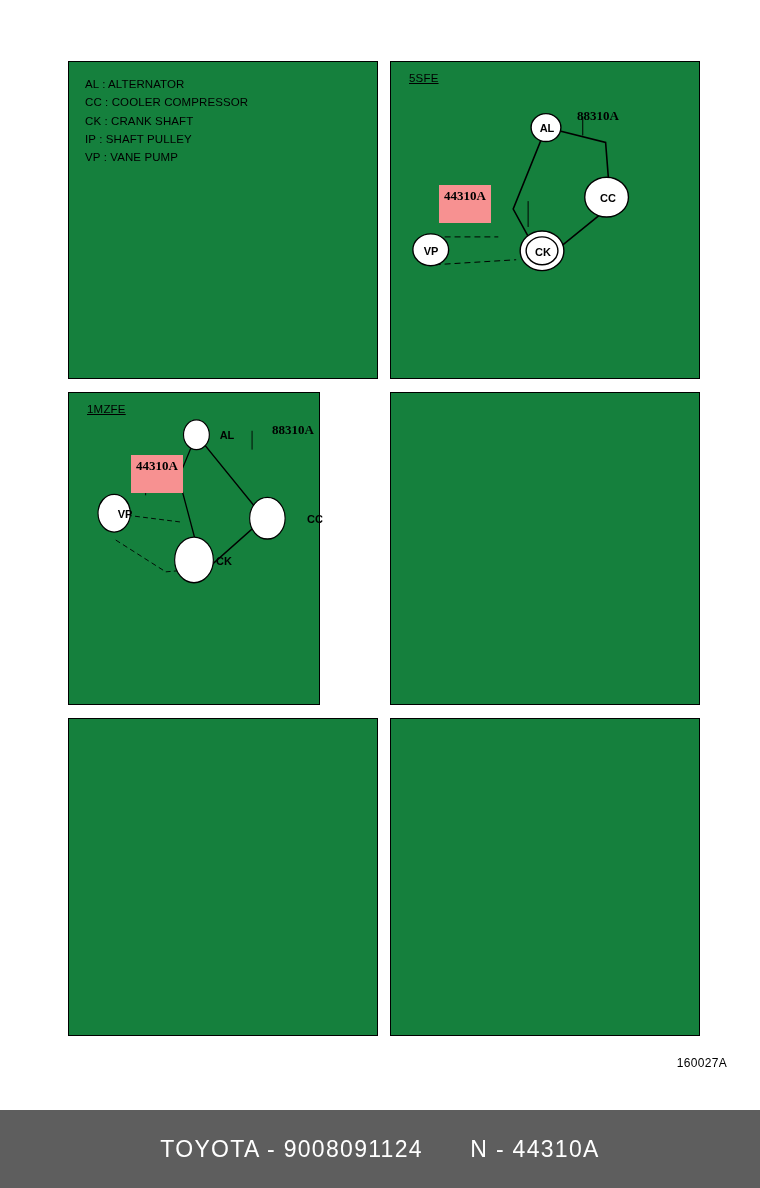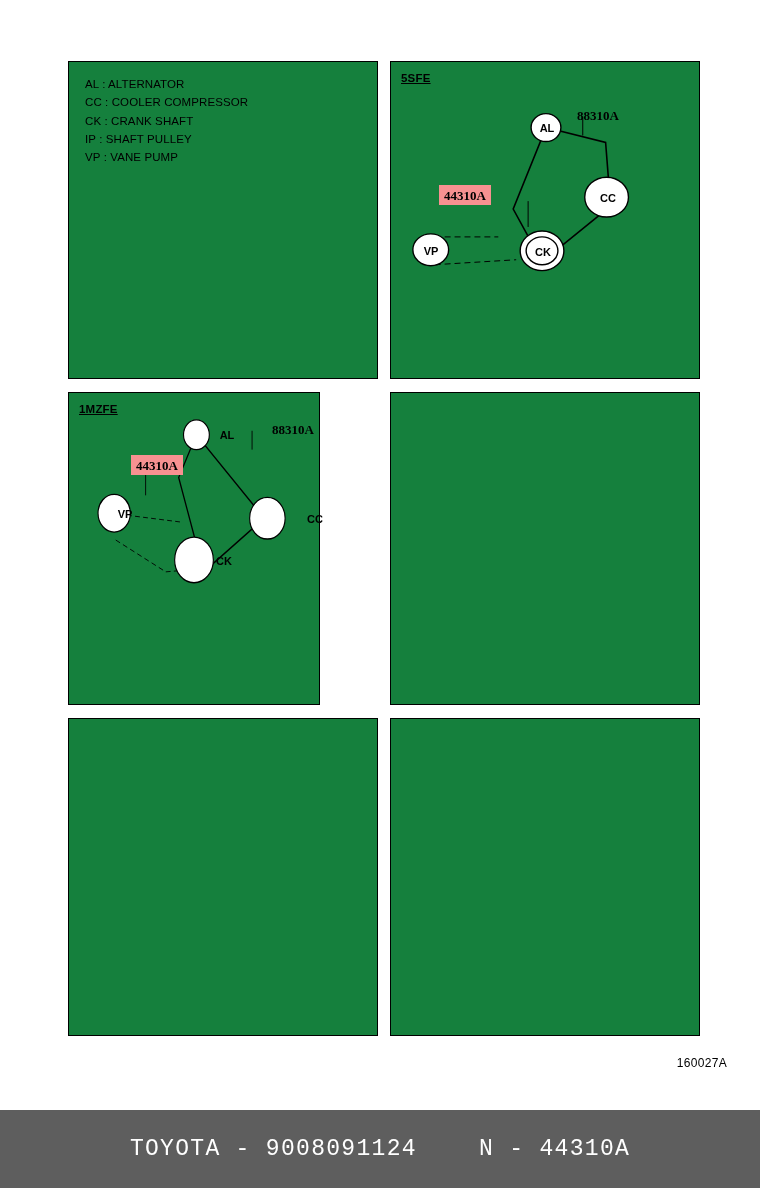--- a/index.html
+++ b/index.html
@@ -41,24 +41,24 @@
     font-size: 11.5px;
     color: #000000;
     line-height: 18.3px;
     letter-spacing: 0.1px;
     white-space: nowrap;
   }
   .legend-line { display: block; }
 
   .panel-title {
     position: absolute;
-    left: 10px;
+    left: 18px;
     top: 10px;
     font-size: 11.5px;
-    font-weight: bold;
+    font-weight: normal;
     color: #000000;
     text-decoration: underline;
     letter-spacing: 0.2px;
   }
 
   .svg-layer {
     position: absolute;
     left: 0; top: 0;
     width: 100%;
     height: 100%;
@@ -77,21 +77,21 @@
   .part-number {
     position: absolute;
     font-size: 13px;
     font-weight: bold;
     color: #000000;
     white-space: nowrap;
     font-family: "Liberation Serif", serif;
   }
   .part-number.hl {
     background: #f79191;
-    padding: 3px 5px 1px 5px;
+    padding: 3px 5px 19px 5px;
     font-family: "Liberation Serif", serif;
   }
 
   .footer-code {
     position: absolute;
     right: 33px;
     top: 1056px;
     font-size: 12px;
     color: #000000;
     letter-spacing: 0.3px;
@@ -105,21 +105,21 @@
     height: 78px;
     background: #5e5e5e;
     color: #ffffff;
     display: flex;
     align-items: center;
     justify-content: center;
   }
   .bottom-bar-text {
     font-size: 23px;
     letter-spacing: 1.3px;
-    font-family: Liberation Mono, monospace;
+    font-family: Liberation Sans, sans-serif;
   }
   .bb-gap { display: inline-block; width: 32px; }
 </style>
 </head>
 <body>
 
 <div class="page">
 
   <div class="panel" id="panel-legend">
     <div class="legend-list">

